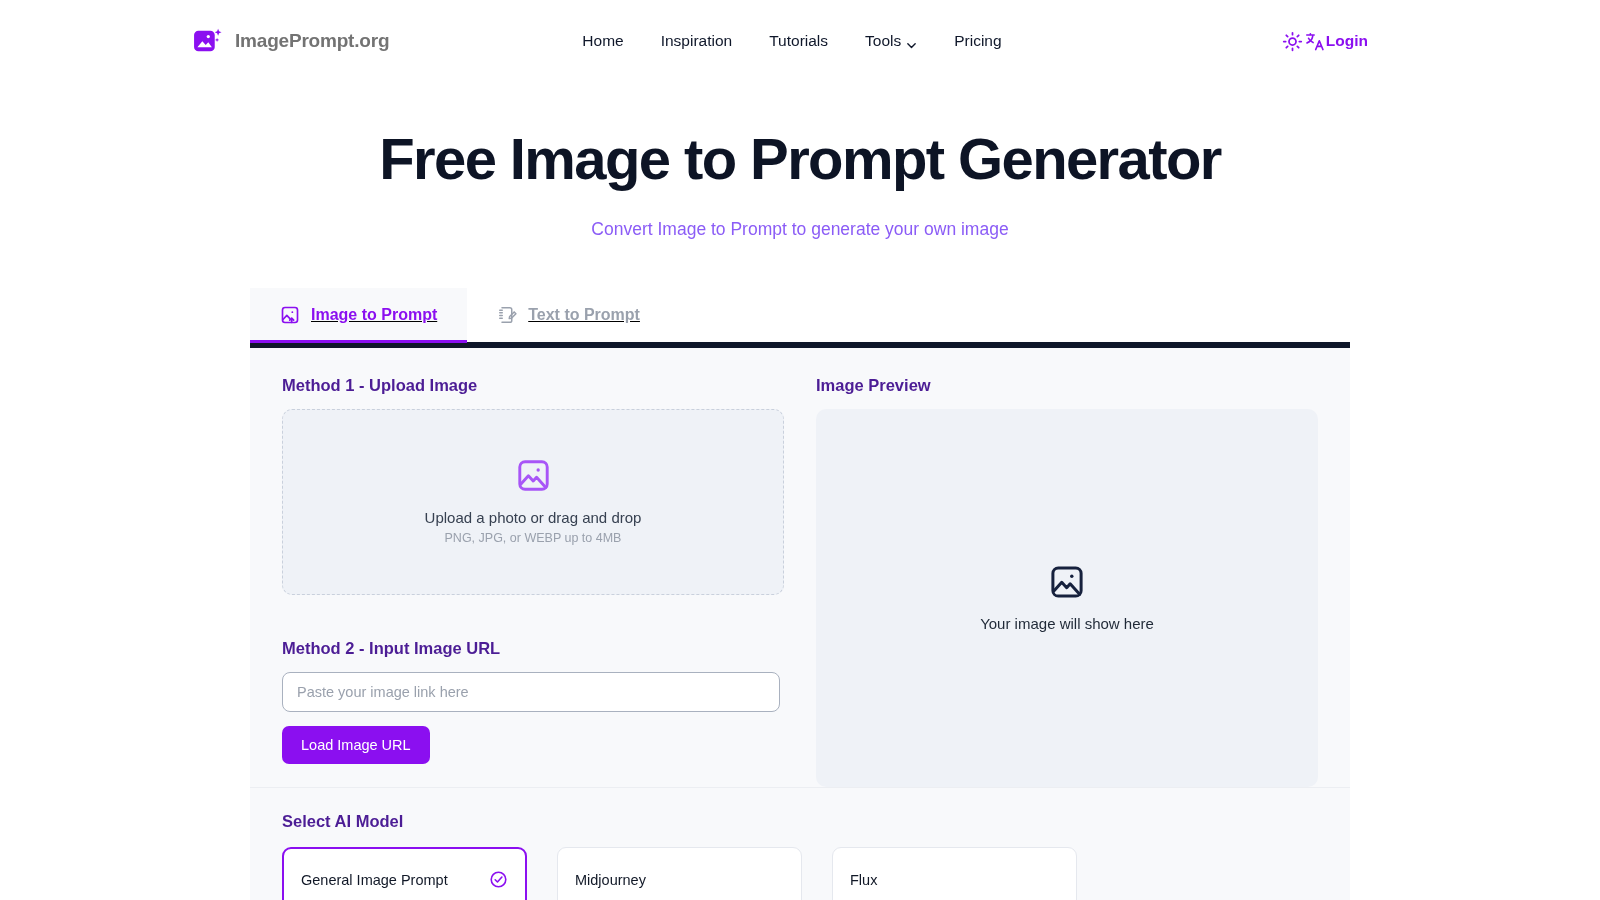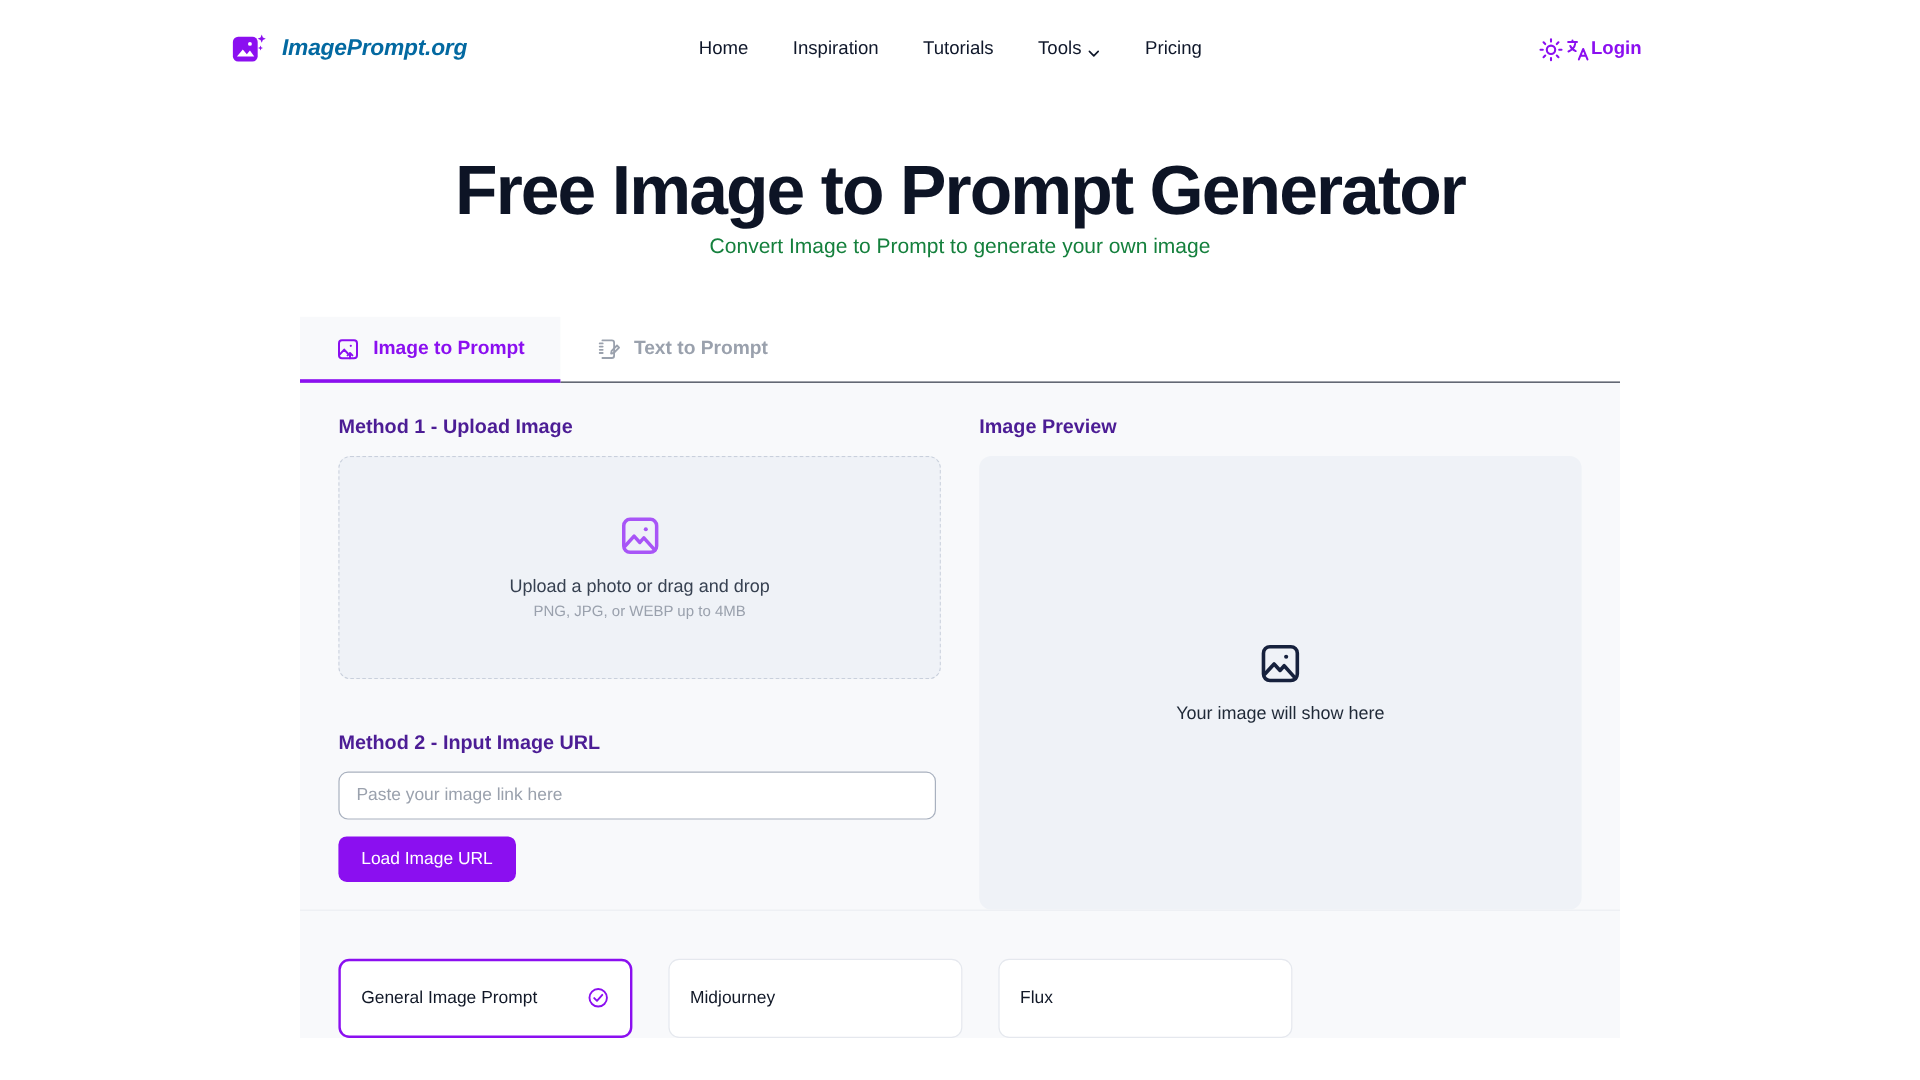--- a/index.html
+++ b/index.html
@@ -25,23 +25,22 @@
     gap: 12px;
     margin-left: 192px;
   }
   .brand-logo {
     width: 31px; height: 31px;
     display: block;
   }
   .brand-name {
     font-size: 19px;
     font-weight: bold;
-    color: #0369a1;
+    color: #737373;
     letter-spacing: -0.2px;
-    font-style: italic;
   }
   .nav {
     display: flex;
     align-items: center;
     gap: 37px;
     margin-left: 193px;
   }
   .nav-item {
     font-size: 15.5px;
     color: #0f172a;
@@ -83,31 +82,32 @@
     text-align: center;
   }
   .hero h1 {
     font-size: 58px;
     font-weight: bold;
     color: #0d1425;
     letter-spacing: -1.6px;
     line-height: 1.08;
   }
   .hero p {
-    margin-top: 4px;
+    margin-top: 28px;
     font-size: 17.5px;
-    color: #15803d;
+    color: #8b5cf6;
   }
 
   
   .tabs-wrap {
     width: 1100px;
     margin: 48px auto 0 auto;
     display: flex;
-    border-bottom: 1px solid #0f172a;
+    border-bottom: 6px solid #0f172a;
+    text-decoration: underline;
   }
   .tab {
     display: flex;
     align-items: center;
     gap: 11px;
     padding: 17px 30px 15px 30px;
     font-size: 16px;
     font-weight: bold;
     cursor: pointer;
     background: transparent;
@@ -354,20 +354,21 @@
           <circle cx="15.2" cy="8.2" r="1.15" fill="#16213d" stroke="none"></circle>
           <path d="M3.4 17.8l5.1-5.6 3.3 3.6 2.3-2.6 6.3 7"></path>
         </svg>
       </span>
       <div class="pv-text">Your image will show here</div>
     </div>
   </div>
 </div>
 
 <div class="models-sec">
+  <div class="sec-title">Select AI Model</div>
   <div class="models-row">
 
     <div class="model-card selected">
       <span>General Image Prompt</span>
       <span>
         <svg class="check-ico" viewBox="0 0 24 24" fill="none" stroke="#8b0ff0" stroke-width="2" stroke-linecap="round" stroke-linejoin="round">
           <circle cx="12" cy="12" r="9.2"></circle>
           <path d="M7.8 12.3l2.9 2.9 5.6-6.3"></path>
         </svg>
       </span>

